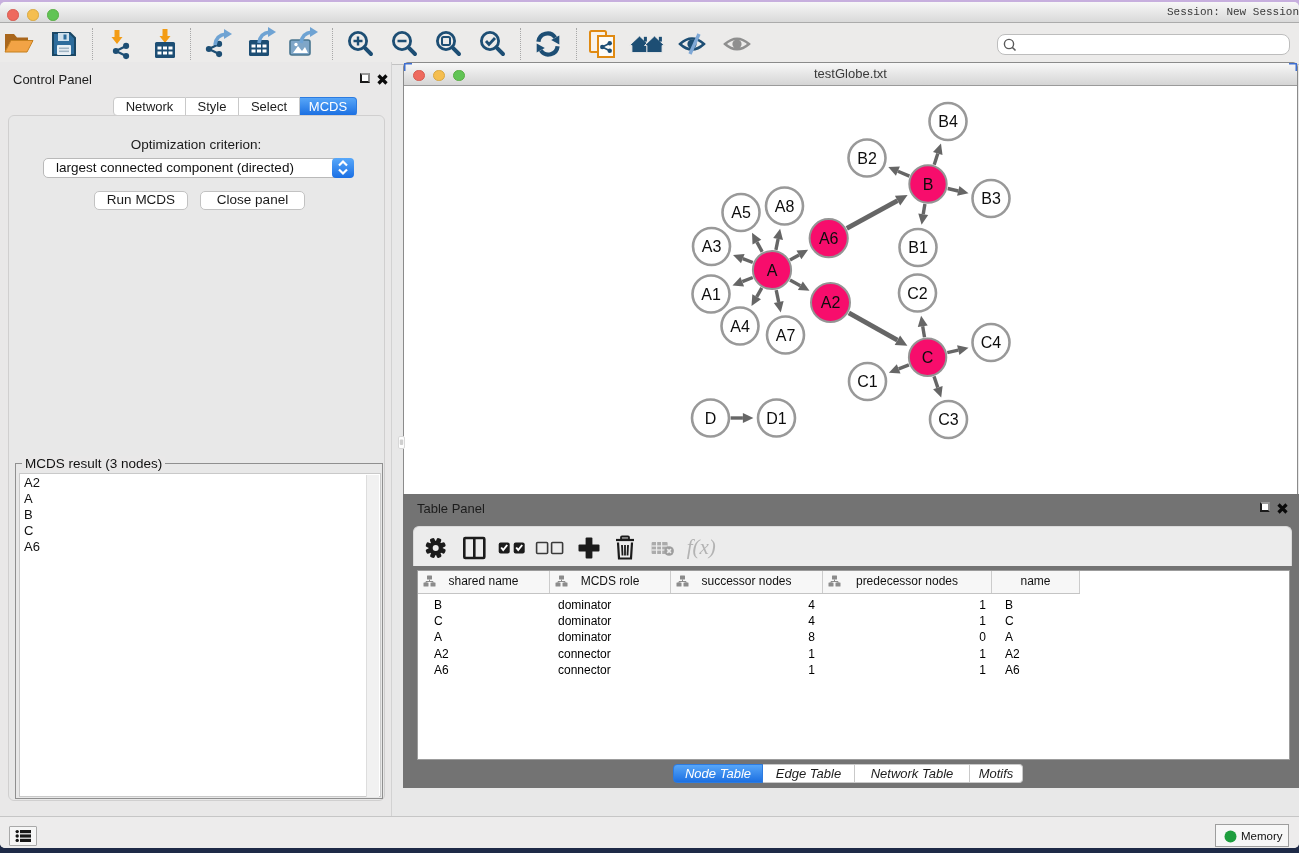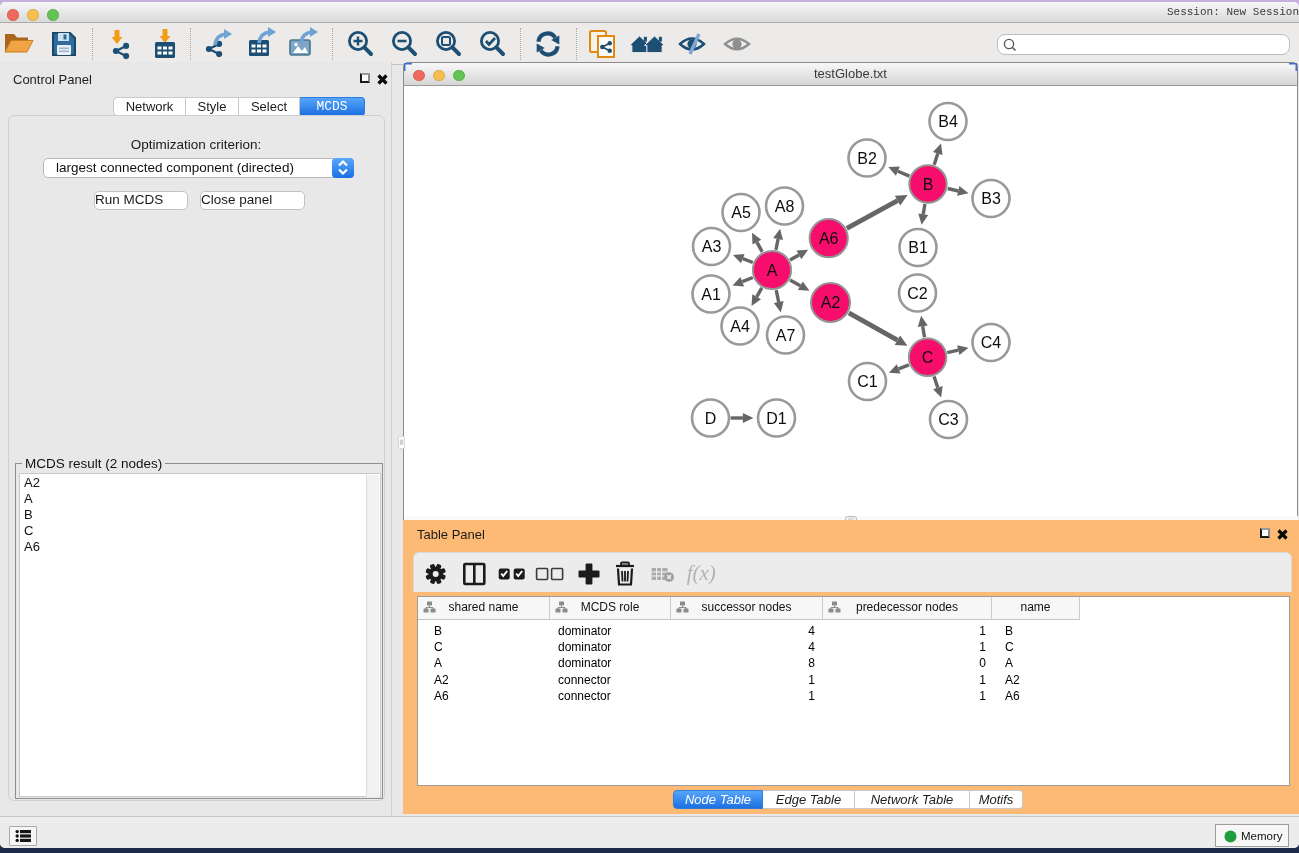--- a/index.html
+++ b/index.html
@@ -23,29 +23,29 @@
 .tabrow { display:flex; height:19px; font-size:13px; }
 .tab { background:#fff; color:#1c1c1c; border:1px solid #C9C9C9; border-left:none; line-height:17px; text-align:center; }
 .tab.first { border-left:1px solid #C9C9C9; border-radius:4px 0 0 4px; }
 .tab.last { border-radius:0 4px 4px 0; }
 .tab.sel { background:linear-gradient(#57A6F8,#1C70E2); color:#fff; border-color:#2C7BE0; }
 #cpBody { left:8px; top:53px; width:377px; height:686px; border:1px solid #D0CFCF; border-radius:6px; background:#E8E8E8; }
 #optLabel { left:0; top:75px; width:392px; text-align:center; font-size:13.5px; color:#1a1a1a; }
 #combo { left:43px; top:96px; width:311px; height:20px; background:#fff; border:1px solid #B9B9B9; border-radius:5px; }
 #combo .ctext { position:absolute; left:12px; top:0; line-height:18px; font-size:13.5px; color:#111; }
 #combo .stepper { position:absolute; right:-1px; top:-1px; width:22px; height:20px; background:linear-gradient(#58A8FA,#1A6FE4); border-radius:4px; }
-.btn { background:#fff; border:1px solid #C2C2C2; border-radius:5px; font-size:13.5px; color:#1a1a1a; text-align:left; line-height:16px; }
+.btn { background:#fff; border:1px solid #C2C2C2; border-radius:5px; font-size:13.5px; color:#1a1a1a; text-align:center; line-height:16px; }
 #mcdsGroup { left:15px; top:401px; width:368px; height:336px; border:1px solid #8F8F8F; }
 #mcdsTitle { left:6px; top:-8px; background:#E9E8E8; padding:0 3px; font-size:13.5px; color:#111; }
 #mcdsList { left:3px; top:9px; width:362px; height:324px; background:#fff; border:1px solid #C9C9C9; font-size:13px; color:#111; padding:1px 0 0 4px; line-height:16px; }
 #mcdsScroll { right:1px; top:1px; width:13px; height:322px; background:#F1F1F1; border-left:1px solid #DDD; position:absolute; }
 #netwin { left:403px; top:60px; width:895px; height:535px; background:#fff; border:1px solid #8B8B8B; border-radius:5px 5px 0 0; }
 #netTitle { left:0; top:0; width:893px; height:23px; background:linear-gradient(#F8F8F8,#D5D5D5); border-bottom:1px solid #9A9A9A; border-radius:4px 4px 0 0; }
 #netTitle .title { width:100%; text-align:center; font-size:13px; color:#3a3a3a; line-height:22px; }
-#tpanel { left:403px; top:518px; width:896px; height:294px; background:#fdba74; }
+#tpanel { left:403px; top:492px; width:896px; height:294px; background:#737373; }
 #tpToolbar { left:10px; top:32px; width:879px; height:40px; background:#ECECEC; border:1px solid #DADADA; border-radius:6px 6px 0 0; border-bottom:none; }
 #tblBox { left:14px; top:76px; width:873px; height:190px; background:#fff; border:1.5px solid #9C9C9C; }
 #tblHead { left:0; top:0; height:23px; width:662px; background:#F7F7F7; border-bottom:1px solid #C4C4C4; font-size:12px; color:#111; position:absolute; }
 .hc { position:absolute; top:0; height:22px; border-right:1px solid #CCC; }
 .hc span { position:absolute; width:100%; text-align:center; line-height:21px; left:0; }
 .trow { position:absolute; font-size:12px; color:#000; height:16.2px; line-height:16.2px; }
 #statusbar { left:0; top:814px; width:1299px; height:32px; background:#EDECEC; border-top:1px solid #C6C6C6; }
 #listBtn { left:9px; top:9px; width:28px; height:20px; background:#F6F6F6; border:1px solid #A9A9A9; border-radius:1px; }
 #memBtn { left:1215px; top:7px; width:74px; height:23px; background:#F7F7F7; border:1px solid #9E9E9E; font-size:11.5px; color:#111; }
 svg { display:block; }
@@ -213,37 +213,37 @@
   <div id="cpanel" class="abs">
     <div class="phead abs" style="left:13px;top:10px;">Control Panel</div>
     <div class="floatico abs" style="left:360px;top:11px;"></div>
     <svg class="abs" style="left:377px;top:12px;" width="11" height="11">
         <path d="M1.5,1.5 L9.5,9.5 M9.5,1.5 L1.5,9.5" stroke="#0a0a0a" stroke-width="3.2"></path>
       </svg>
     <div class="abs tabrow" style="left:77px;top:35px;padding-left:36px;">
       <div class="tab first" style="width:73px;">Network</div>
       <div class="tab" style="width:53px;">Style</div>
       <div class="tab" style="width:61px;">Select</div>
-      <div class="tab last sel" style="width:65px;font-family:Liberation Mono, monospace;">MCDS</div>
+      <div class="tab last sel" style="width:57px;">MCDS</div>
     </div>
     <div id="cpBody" class="abs"></div>
     <div id="optLabel" class="abs">Optimization criterion:</div>
     <div id="combo" class="abs">
       <div class="ctext">largest connected component (directed)</div>
       <div class="stepper">
           <svg width="22" height="19">
             <path d="M7,7.5 L11,3.5 L15,7.5" fill="none" stroke="#fff" stroke-width="2.2"></path>
             <path d="M7,11.5 L11,15.5 L15,11.5" fill="none" stroke="#fff" stroke-width="2.2"></path>
           </svg>
         </div>
     </div>
     <div class="abs btn" style="left:94px;top:129px;width:94px;height:19px;">Run MCDS</div>
     <div class="abs btn" style="left:200px;top:129px;width:105px;height:19px;">Close panel</div>
     <div id="mcdsGroup" class="abs">
-      <div id="mcdsTitle" class="abs">MCDS result (2 nodes)</div>
+      <div id="mcdsTitle" class="abs">MCDS result (3 nodes)</div>
       <div id="mcdsList" class="abs">A2<br>A<br>B<br>C<br>A6<div id="mcdsScroll"></div></div>
     </div>
   </div>
 
   <div id="netwin" class="abs">
     <div id="netTitle" class="abs">
       <div class="title">testGlobe.txt</div>
       <div class="tl tlr abs" style="left:9px;top:6.5px;"></div>
       <div class="tl tly abs" style="left:29px;top:6.5px;"></div>
       <div class="tl tlg abs" style="left:49px;top:6.5px;"></div>

